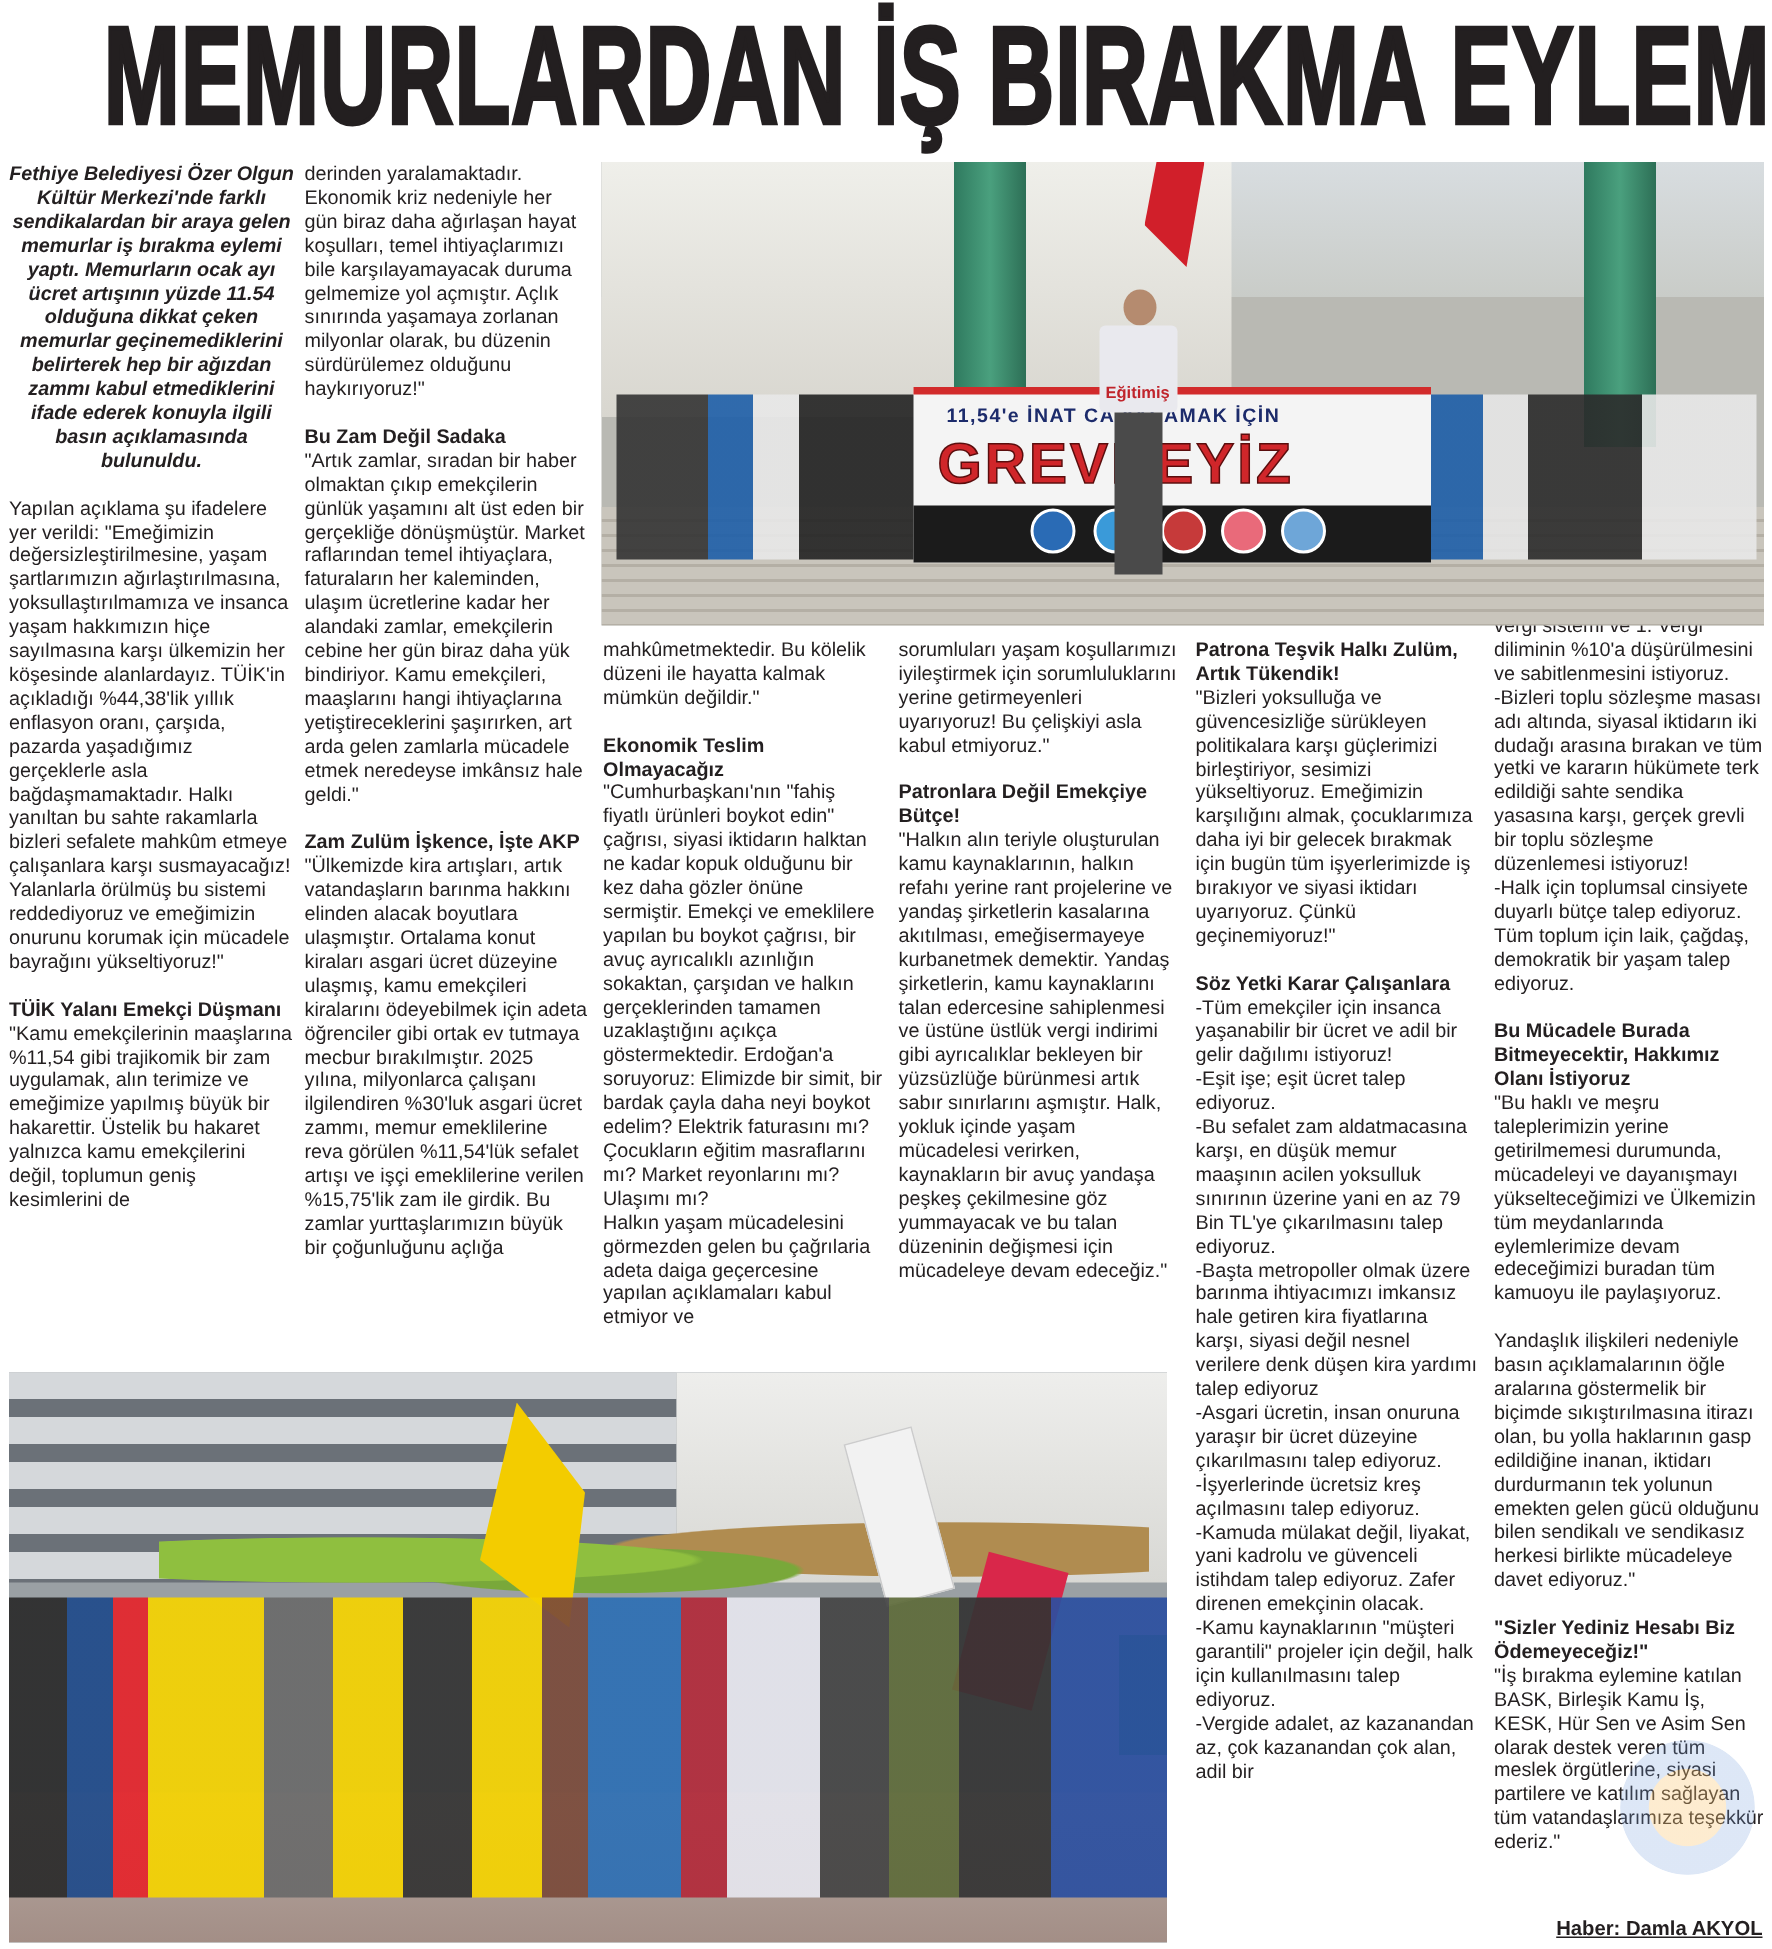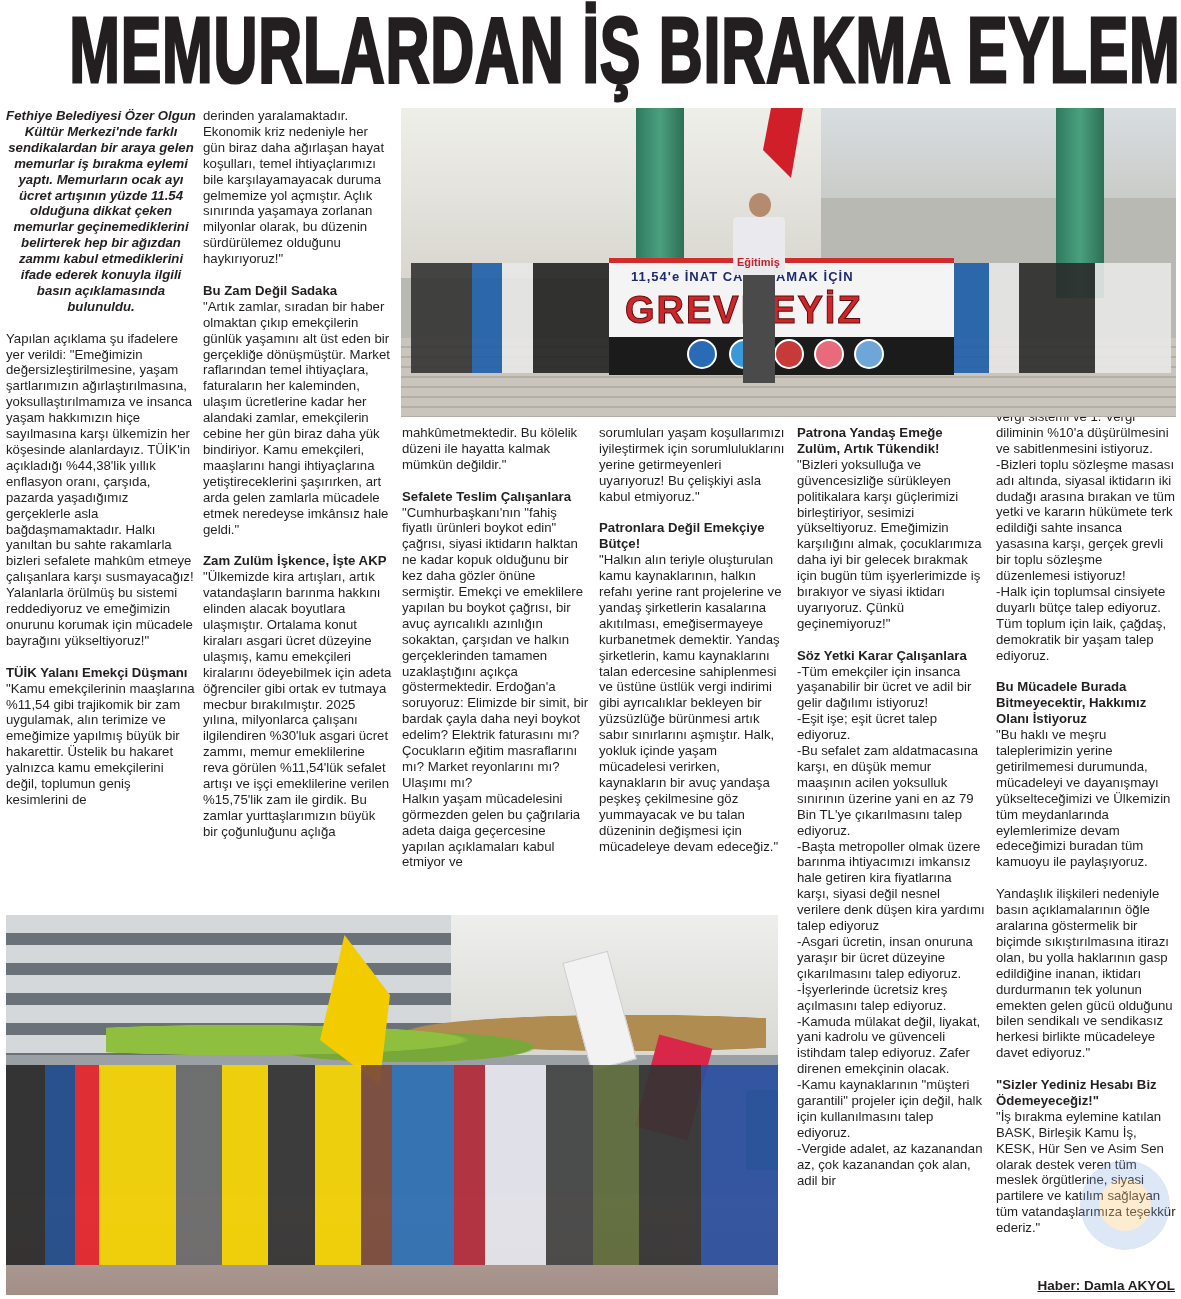--- a/index.html
+++ b/index.html
@@ -75,48 +75,48 @@
     <div class="gap"></div>
     <h3>Bu Zam Değil Sadaka</h3>
     <p>"Artık zamlar, sıradan bir haber olmaktan çıkıp emekçilerin günlük yaşamını alt üst eden bir gerçekliğe dönüşmüştür. Market raflarından temel ihtiyaçlara, faturaların her kaleminden, ulaşım ücretlerine kadar her alandaki zamlar, emekçilerin cebine her gün biraz daha yük bindiriyor. Kamu emekçileri, maaşlarını hangi ihtiyaçlarına yetiştireceklerini şaşırırken, art arda gelen zamlarla mücadele etmek neredeyse imkânsız hale geldi."</p>
     <div class="gap"></div>
     <h3>Zam Zulüm İşkence, İşte AKP</h3>
     <p>"Ülkemizde kira artışları, artık vatandaşların barınma hakkını elinden alacak boyutlara ulaşmıştır. Ortalama konut kiraları asgari ücret düzeyine ulaşmış, kamu emekçileri kiralarını ödeyebilmek için adeta öğrenciler gibi ortak ev tutmaya mecbur bırakılmıştır. 2025 yılına, milyonlarca çalışanı ilgilendiren %30'luk asgari ücret zammı, memur emeklilerine reva görülen %11,54'lük sefalet artışı ve işçi emeklilerine verilen %15,75'lik zam ile girdik. Bu zamlar yurttaşlarımızın büyük bir çoğunluğunu açlığa</p>
   </div>
 <div class="col" id="col2" style="left:402px; top:425px; width:188px;">
     <p>mahkûmetmektedir. Bu kölelik düzeni ile hayatta kalmak mümkün değildir."</p>
     <div class="gap"></div>
-    <h3>Sefalete Teslim Çalışanlara</h3>
+    <h3>Ekonomik Teslim Olmayacağız</h3>
     <p>"Cumhurbaşkanı'nın "fahiş fiyatlı ürünleri boykot edin" çağrısı, siyasi iktidarın halktan ne kadar kopuk olduğunu bir kez daha gözler önüne sermiştir. Emekçi ve emeklilere yapılan bu boykot çağrısı, bir avuç ayrıcalıklı azınlığın sokaktan, çarşıdan ve halkın gerçeklerinden tamamen uzaklaştığını açıkça göstermektedir. Erdoğan'a soruyoruz: Elimizde bir simit, bir bardak çayla daha neyi boykot edelim? Elektrik faturasını mı? Çocukların eğitim masraflarını mı? Market reyonlarını mı? Ulaşımı mı?</p>
     <p>Halkın yaşam mücadelesini görmezden gelen bu çağrılaria adeta daiga geçercesine yapılan açıklamaları kabul etmiyor ve</p>
   </div>
 <div class="col" id="col3" style="left:599px; top:425px; width:188px;">
     <p>sorumluları yaşam koşullarımızı iyileştirmek için sorumluluklarını yerine getirmeyenleri uyarıyoruz! Bu çelişkiyi asla kabul etmiyoruz."</p>
     <div class="gap"></div>
     <h3>Patronlara Değil Emekçiye Bütçe!</h3>
     <p>"Halkın alın teriyle oluşturulan kamu kaynaklarının, halkın refahı yerine rant projelerine ve yandaş şirketlerin kasalarına akıtılması, emeğisermayeye kurbanetmek demektir. Yandaş şirketlerin, kamu kaynaklarını talan edercesine sahiplenmesi ve üstüne üstlük vergi indirimi gibi ayrıcalıklar bekleyen bir yüzsüzlüğe bürünmesi artık sabır sınırlarını aşmıştır. Halk, yokluk içinde yaşam mücadelesi verirken, kaynakların bir avuç yandaşa peşkeş çekilmesine göz yummayacak ve bu talan düzeninin değişmesi için mücadeleye devam edeceğiz."</p>
   </div>
 <div class="col" id="col4" style="left:797px; top:425px; width:188px;">
-    <h3>Patrona Yandaş Emeğe Zulüm, Artık Tükendik!</h3>
+    <h3>Patrona Teşvik Halkı Zulüm, Artık Tükendik!</h3>
     <p>"Bizleri yoksulluğa ve güvencesizliğe sürükleyen politikalara karşı güçlerimizi birleştiriyor, sesimizi yükseltiyoruz. Emeğimizin karşılığını almak, çocuklarımıza daha iyi bir gelecek bırakmak için bugün tüm işyerlerimizde iş bırakıyor ve siyasi iktidarı uyarıyoruz. Çünkü geçinemiyoruz!"</p>
     <div class="gap"></div>
     <h3>Söz Yetki Karar Çalışanlara</h3>
     <p>-Tüm emekçiler için insanca yaşanabilir bir ücret ve adil bir gelir dağılımı istiyoruz!</p>
     <p>-Eşit işe; eşit ücret talep ediyoruz.</p>
     <p>-Bu sefalet zam aldatmacasına karşı, en düşük memur maaşının acilen yoksulluk sınırının üzerine yani en az 79 Bin TL'ye çıkarılmasını talep ediyoruz.</p>
     <p>-Başta metropoller olmak üzere barınma ihtiyacımızı imkansız hale getiren kira fiyatlarına karşı, siyasi değil nesnel verilere denk düşen kira yardımı talep ediyoruz</p>
     <p>-Asgari ücretin, insan onuruna yaraşır bir ücret düzeyine çıkarılmasını talep ediyoruz.</p>
     <p>-İşyerlerinde ücretsiz kreş açılmasını talep ediyoruz.</p>
     <p>-Kamuda mülakat değil, liyakat, yani kadrolu ve güvenceli istihdam talep ediyoruz. Zafer direnen emekçinin olacak.</p>
     <p>-Kamu kaynaklarının "müşteri garantili" projeler için değil, halk için kullanılmasını talep ediyoruz.</p>
     <p>-Vergide adalet, az kazanandan az, çok kazanandan çok alan, adil bir</p>
   </div>
 <div class="col" id="col5" style="left:996px; top:409px; width:182px;">
     <p>vergi sistemi ve 1. Vergi diliminin %10'a düşürülmesini ve sabitlenmesini istiyoruz.</p>
-    <p>-Bizleri toplu sözleşme masası adı altında, siyasal iktidarın iki dudağı arasına bırakan ve tüm yetki ve kararın hükümete terk edildiği sahte insanca yasasına karşı, gerçek grevli bir toplu sözleşme düzenlemesi istiyoruz!</p>
+    <p>-Bizleri toplu sözleşme masası adı altında, siyasal iktidarın iki dudağı arasına bırakan ve tüm yetki ve kararın hükümete terk edildiği sahte sendika yasasına karşı, gerçek grevli bir toplu sözleşme düzenlemesi istiyoruz!</p>
     <p>-Halk için toplumsal cinsiyete duyarlı bütçe talep ediyoruz. Tüm toplum için laik, çağdaş, demokratik bir yaşam talep ediyoruz.</p>
     <div class="gap"></div>
     <h3>Bu Mücadele Burada Bitmeyecektir, Hakkımız Olanı İstiyoruz</h3>
     <p>"Bu haklı ve meşru taleplerimizin yerine getirilmemesi durumunda, mücadeleyi ve dayanışmayı yükselteceğimizi ve Ülkemizin tüm meydanlarında eylemlerimize devam edeceğimizi buradan tüm kamuoyu ile paylaşıyoruz.</p>
     <div class="gap"></div>
     <p>Yandaşlık ilişkileri nedeniyle basın açıklamalarının öğle aralarına göstermelik bir biçimde sıkıştırılmasına itirazı olan, bu yolla haklarının gasp edildiğine inanan, iktidarı durdurmanın tek yolunun emekten gelen gücü olduğunu bilen sendikalı ve sendikasız herkesi birlikte mücadeleye davet ediyoruz."</p>
     <div class="gap"></div>
     <h3>"Sizler Yediniz Hesabı Biz Ödemeyeceğiz!"</h3>
     <p>"İş bırakma eylemine katılan BASK, Birleşik Kamu İş, KESK, Hür Sen ve Asim Sen olarak destek veren tüm meslek örgütlerine, siyasi partilere ve katılım sağlayan tüm vatandaşlarımıza teşekkür ederiz."</p>
   </div>

